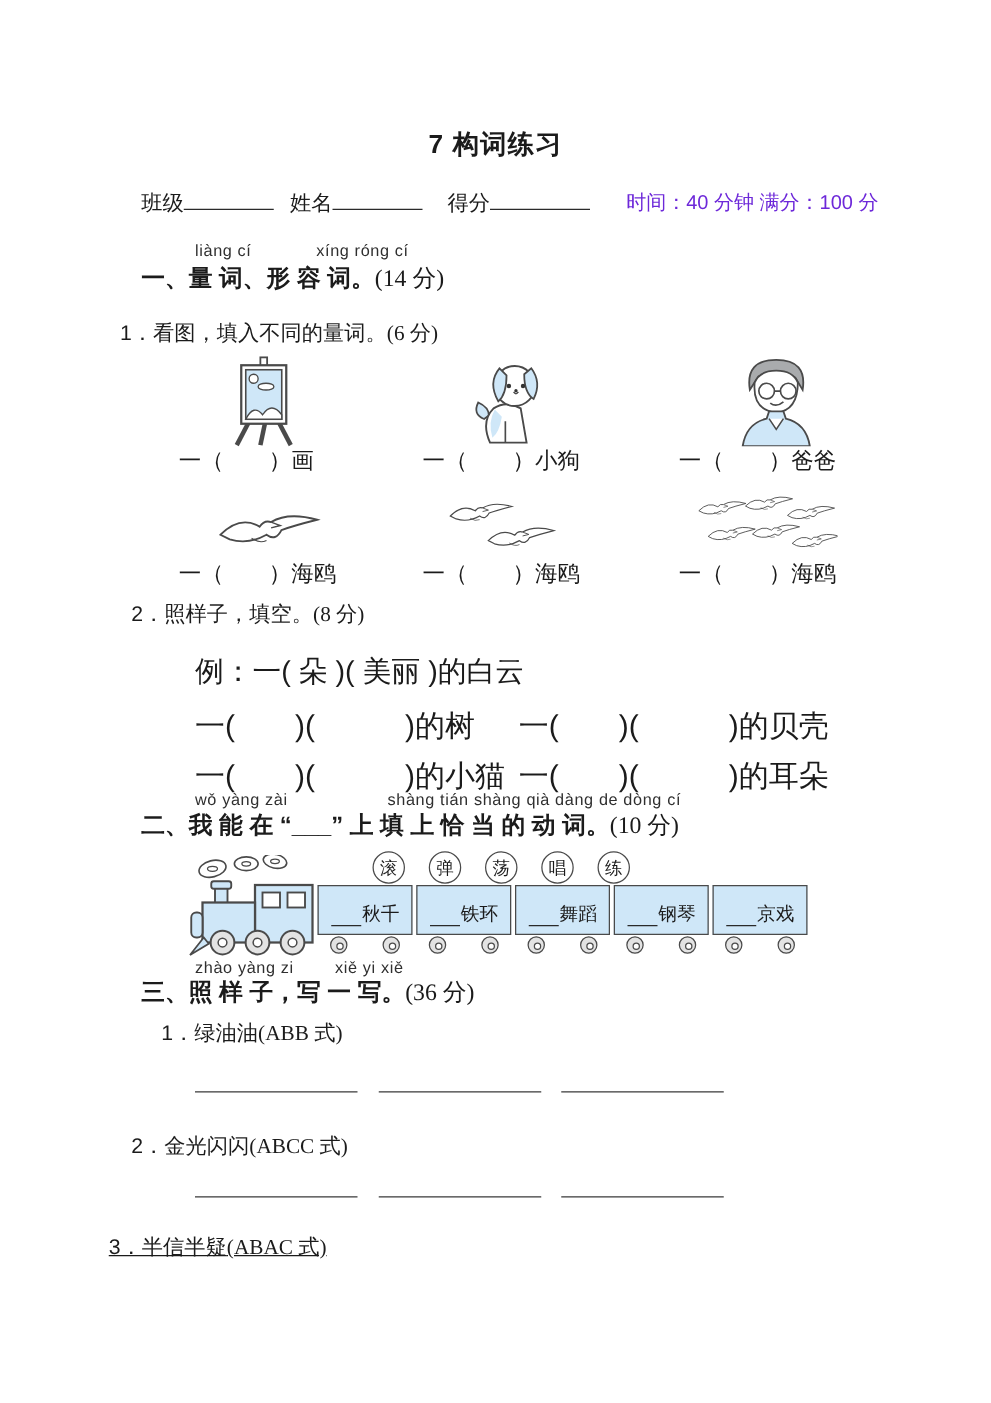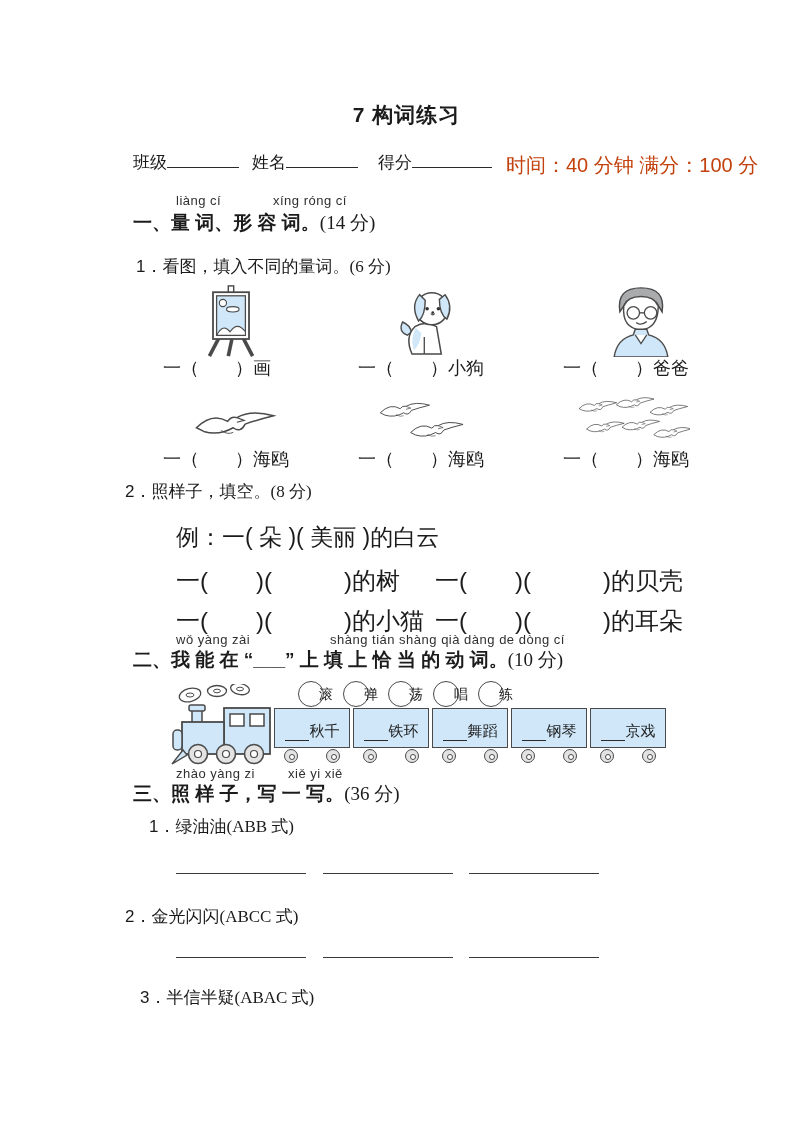--- a/index.html
+++ b/index.html
@@ -2,27 +2,27 @@
 <html><head>
 <meta charset="utf-8">
 <style>
   * { margin:0; padding:0; box-sizing:border-box; }
   html,body { background:#ffffff; }
   body {
     width:793px; height:1122px; position:relative; overflow:hidden;
     font-family:"Liberation Sans","DejaVu Sans",sans-serif;
     color:#1b1b1b;
   }
-  .abs { position:absolute;padding-left:20px; }
+  .abs { position:absolute; }
   .page-title { top:101px; left:0; width:793px; text-align:center;
     font-size:21px; font-weight:bold; letter-spacing:1px; }
   .meta-field { top:151px; font-size:17px; }
   .fline { display:inline-block; width:72px; height:14px;
     border-bottom:1.6px solid #2a2a2a; vertical-align:baseline; }
-  .time-note { top:152px; left:486px; font-size:20px; color:#c2410c; }
+  .time-note { top:152px; left:501px; font-size:16px; color:#6d28d9; }
   .pinyin { font-size:13px; color:#2f2f2f; letter-spacing:0.5px; white-space:nowrap; }
   .sec-head { font-size:19px; font-weight:bold; white-space:nowrap; }
   .points { font-weight:normal; font-family:"Liberation Serif","DejaVu Serif",serif; }
   .q-label { font-size:17px; white-space:nowrap; }
   .caption { font-size:18px; white-space:nowrap; }
   .fill-line { font-size:24px; white-space:nowrap; }
   .example { font-size:23px; white-space:nowrap; }
   .img-cell { display:flex; align-items:flex-end; justify-content:center; }
   svg { display:block; }
   
@@ -71,21 +71,21 @@
   <span>得分</span><span class="fline" style="width:80px"></span>
 </div>
 <div class="abs time-note">时间：40 分钟 满分：100 分</div>
 
 <div class="abs pinyin" style="left:156px;top:193px;">liàng cí</div>
 <div class="abs pinyin" style="left:253px;top:193px;">xíng róng cí</div>
 <div class="abs sec-head" style="left:113px;top:210px;">
   <span>一、量 词、形 容 词。</span><span class="points">(14 分)</span>
 </div>
 
-<div class="abs q-label" style="left:116px;top:255px;">
+<div class="abs q-label" style="left:96px;top:255px;">
   <span>1．看图，填入不同的量词。</span><span class="points">(6 分)</span>
 </div>
 
 <div class="abs img-cell" style="left:175px;top:284px;">
   <svg width="72" height="74" viewBox="0 0 80 80">
     <rect x="37" y="1" width="6" height="8" fill="#fff" stroke="#4a4a4a" stroke-width="1.6"></rect>
     <line x1="27" y1="58" x2="16" y2="79" stroke="#4a4a4a" stroke-width="4"></line>
     <line x1="53" y1="58" x2="64" y2="79" stroke="#4a4a4a" stroke-width="4"></line>
     <line x1="41" y1="60" x2="37" y2="79" stroke="#4a4a4a" stroke-width="4"></line>
     <rect x="20" y="8" width="40" height="52" fill="#fff" stroke="#4a4a4a" stroke-width="2"></rect>
@@ -249,15 +249,15 @@
 
 <div class="abs q-label" style="left:105px;top:905px;">
   <span>2．金光闪闪</span><span class="points">(ABCC 式)</span>
 </div>
 <div class="abs blank-row" style="left:156px;top:946px;">
   <span class="ans-blank gap1"></span>
   <span class="ans-blank gap2"></span>
   <span class="ans-blank"></span>
 </div>
 
-<div class="abs q-label" style="left:120px;top:986px;">
+<div class="abs q-label" style="left:87px;top:986px;text-decoration:underline;">
   <span>3．半信半疑</span><span class="points">(ABAC 式)</span>
 </div>
 
 </body></html>

